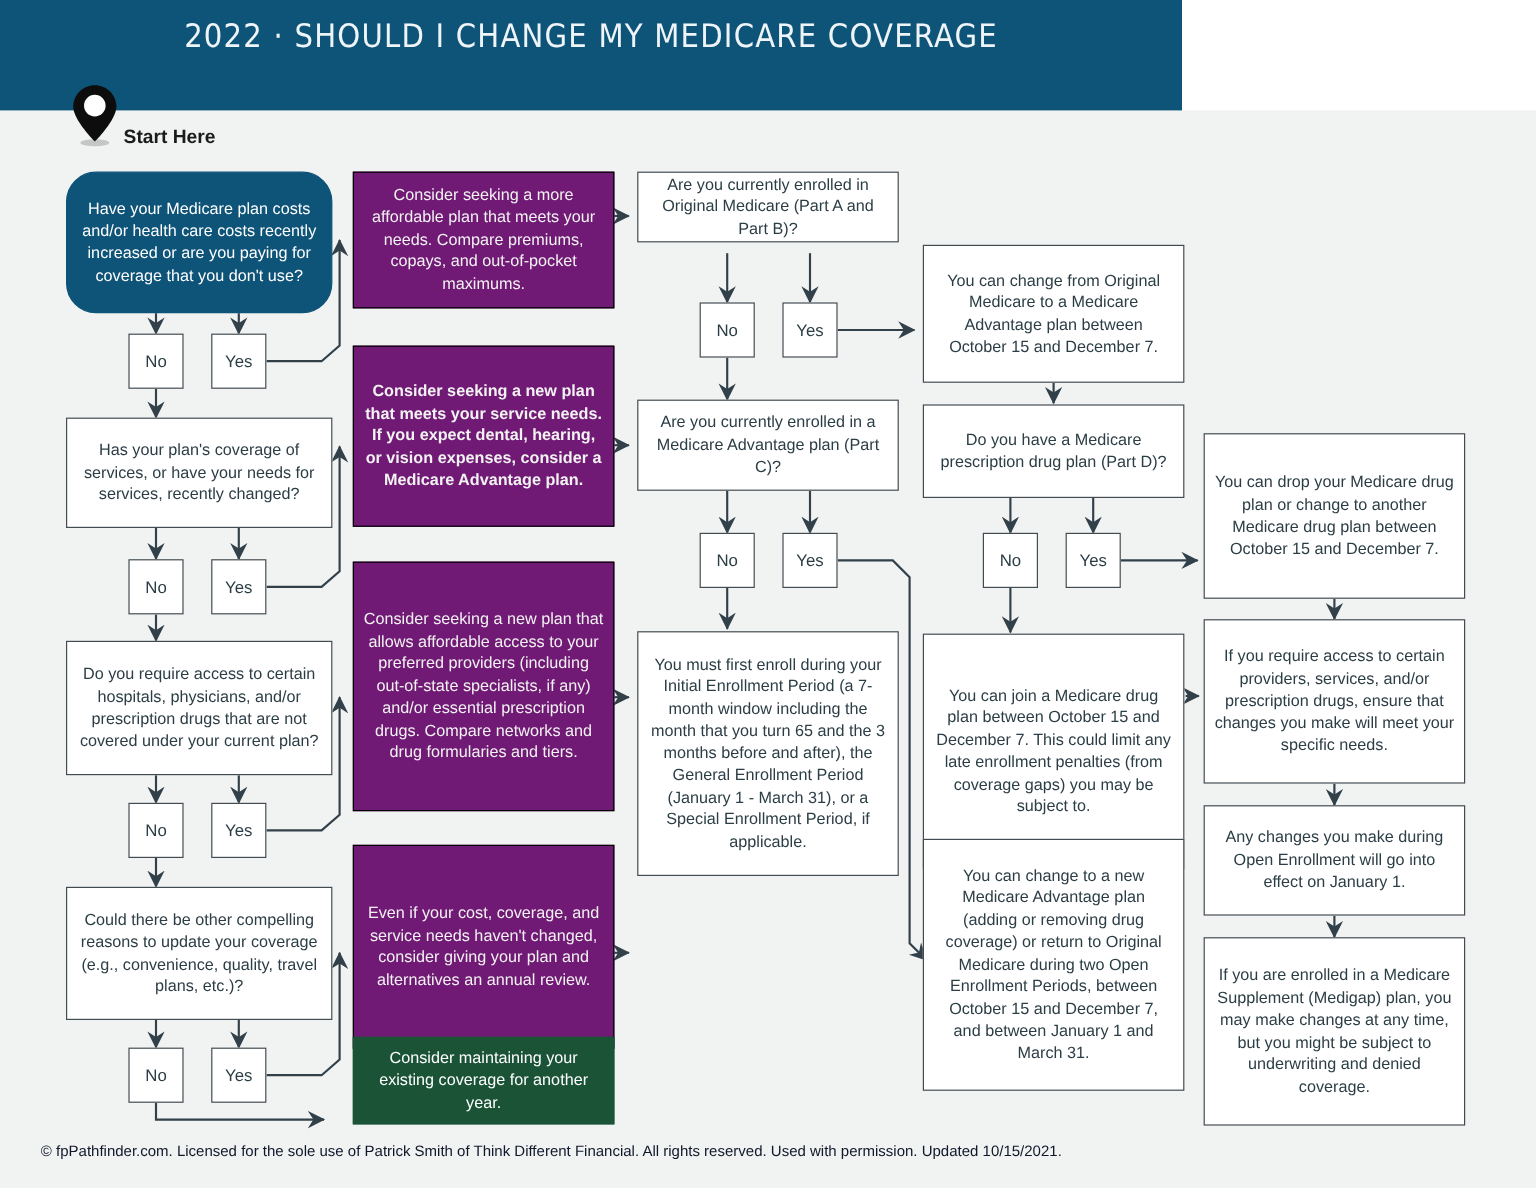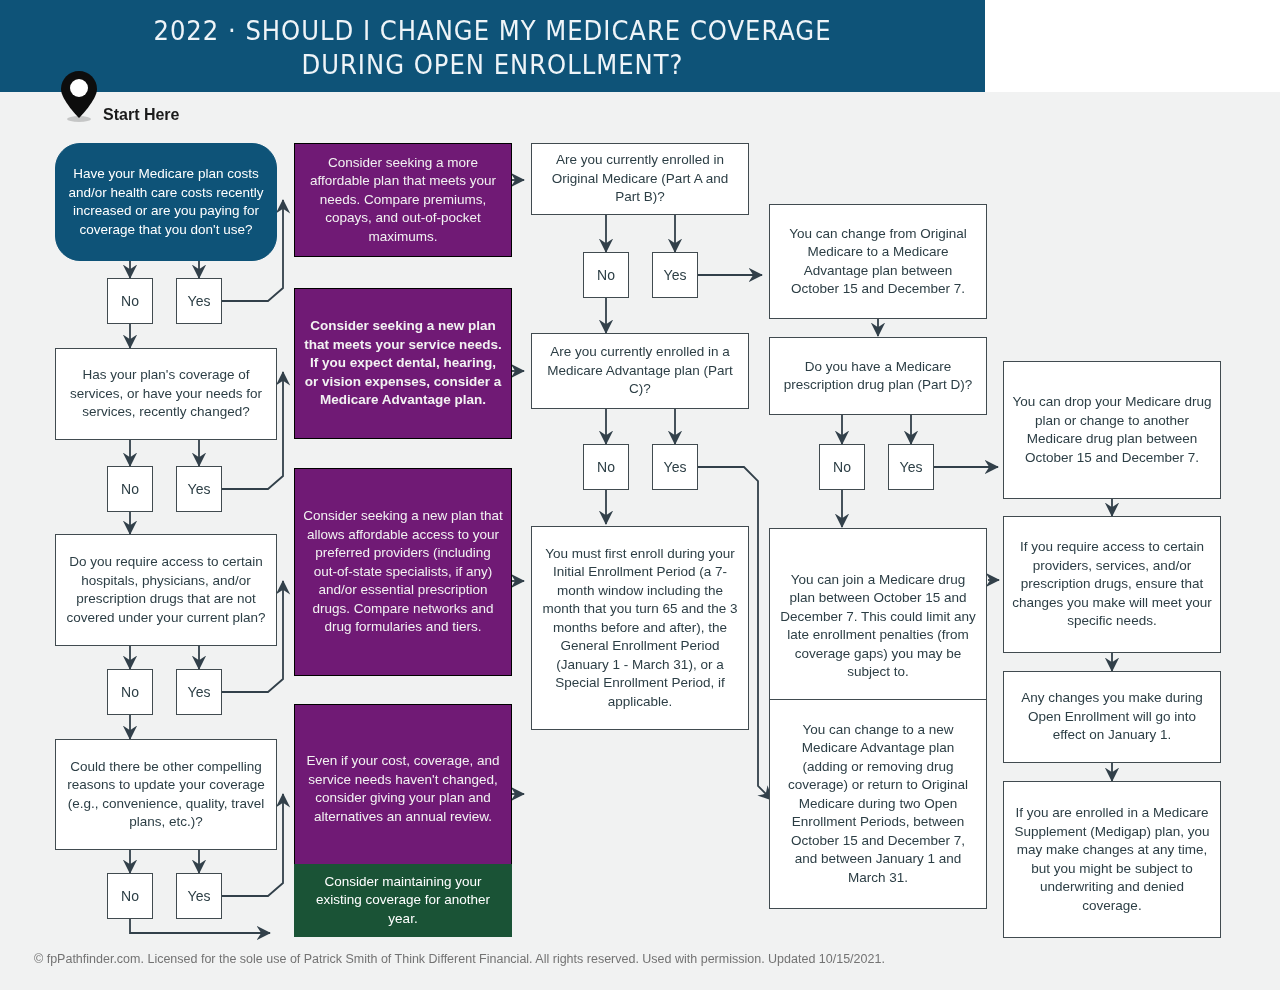--- a/index.html
+++ b/index.html
@@ -76,34 +76,33 @@
     display:flex;align-items:center;justify-content:center;
     font-size:14px;color:#2c3e45;
   }
 
   
   #wires{position:absolute;left:0;top:0;width:1280px;height:990px;pointer-events:none;}
 
   
   #footer{
     position:absolute;left:0;top:952px;width:1280px;
-    font-size:12.5px;color:#737373;
+    font-size:12.5px;color:#0f172a;
     padding-left:34px;
     box-sizing:border-box;
     font-stretch:condensed;
   }
 </style>
 </head>
 <body>
 
 <div id="header"></div>
 <div id="header-notch"></div>
 <div id="header-title">
   <span>2022 · SHOULD I CHANGE MY MEDICARE COVERAGE</span>
-  <span>DURING OPEN ENROLLMENT?</span>
 </div>
 
 <div id="logo-area">
   
 </div>
 
 <svg id="pin" viewBox="0 0 38 52">
   <ellipse cx="19" cy="49" rx="12" ry="3" fill="#000" opacity="0.18"></ellipse>
   <path d="M19 1 C9 1 1 9 1 19 C1 30 19 48 19 48 C19 48 37 30 37 19 C37 9 29 1 19 1 Z" fill="#0d0d0d"></path>
   <circle cx="19" cy="18" r="9" fill="#ffffff"></circle>
@@ -202,21 +201,21 @@
 <div class="box white" style="left:55px;top:739px;width:222px;height:111px;">Could there be other compelling reasons to update your coverage (e.g., convenience, quality, travel plans, etc.)?</div>
 <div class="choice" style="left:107px;top:873px;">No</div>
 <div class="choice" style="left:176px;top:873px;">Yes</div>
 
 <div class="box black" style="left:294px;top:143px;width:218px;height:114px;">Consider seeking a more affordable plan that meets your needs. Compare premiums, copays, and out-of-pocket maximums.</div>
 <div class="box black" style="left:294px;top:288px;width:218px;height:151px;font-weight:bold;">Consider seeking a new plan that meets your service needs. If you expect dental, hearing, or vision expenses, consider a Medicare Advantage plan.</div>
 <div class="box black" style="left:294px;top:468px;width:218px;height:208px;">Consider seeking a new plan that allows affordable access to your preferred providers (including out-of-state specialists, if any) and/or essential prescription drugs. Compare networks and drug formularies and tiers.</div>
 <div class="box black" style="left:294px;top:704px;width:218px;height:170px;">Even if your cost, coverage, and service needs haven't changed, consider giving your plan and alternatives an annual review.</div>
 <div class="box green" style="left:294px;top:864px;width:218px;height:73px;">Consider maintaining your existing coverage for another year.</div>
 
-<div class="box white" style="left:531px;top:143px;width:218px;height:72px;">Are you currently enrolled in Original Medicare (Part A and Part B)?</div>
+<div class="box white" style="left:531px;top:143px;width:218px;height:59px;">Are you currently enrolled in Original Medicare (Part A and Part B)?</div>
 <div class="choice" style="left:583px;top:252px;">No</div>
 <div class="choice" style="left:652px;top:252px;">Yes</div>
 
 <div class="box white" style="left:531px;top:333px;width:218px;height:76px;">Are you currently enrolled in a Medicare Advantage plan (Part C)?</div>
 <div class="choice" style="left:583px;top:444px;">No</div>
 <div class="choice" style="left:652px;top:444px;">Yes</div>
 
 <div class="box white" style="left:531px;top:526px;width:218px;height:204px;">You must first enroll during your Initial Enrollment Period (a 7-month window including the month that you turn 65 and the 3 months before and after), the General Enrollment Period (January 1 - March 31), or a Special Enrollment Period, if applicable.</div>
 
 <div class="box white" style="left:769px;top:204px;width:218px;height:115px;">You can change from Original Medicare to a Medicare Advantage plan between October 15 and December 7.</div>

